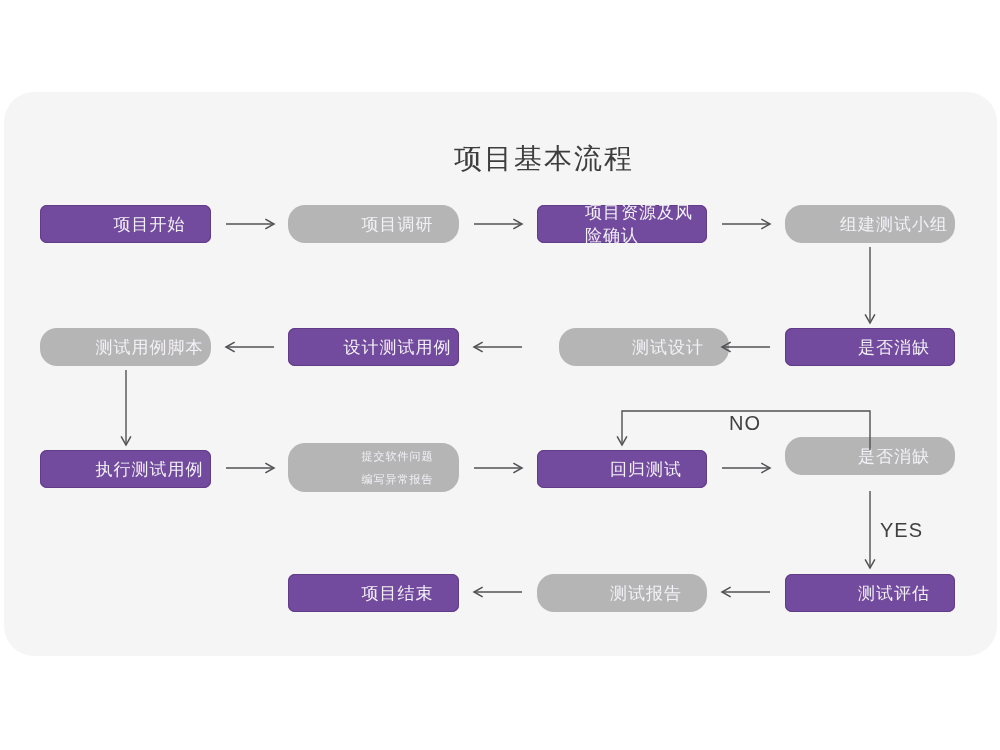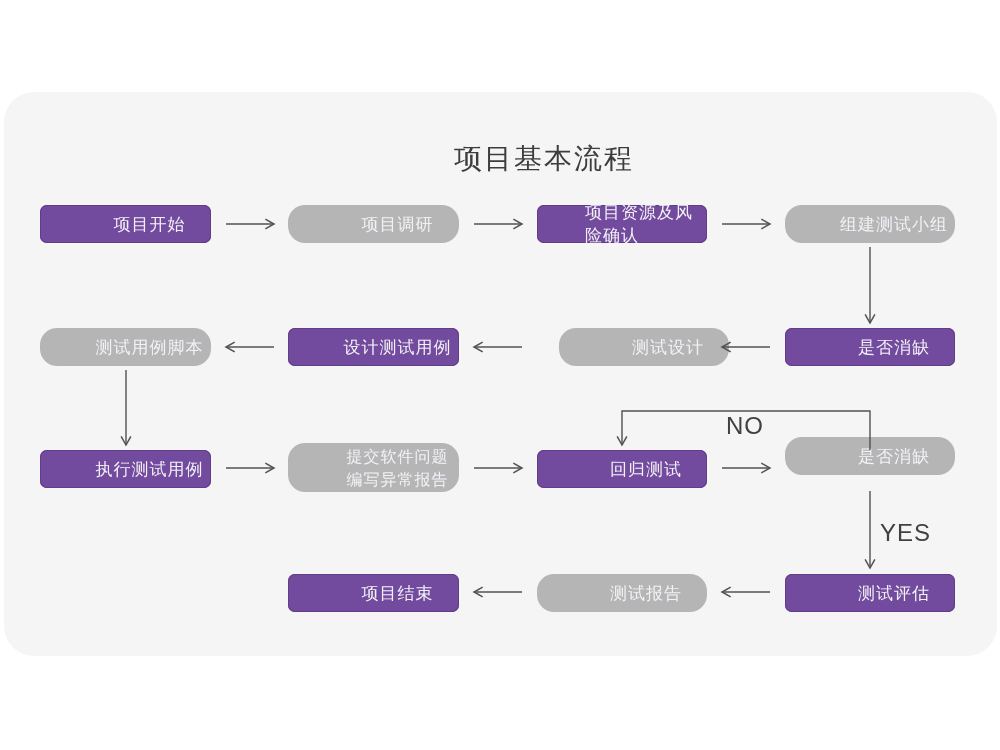--- a/index.html
+++ b/index.html
@@ -50,21 +50,21 @@
   .node.purple {
     background: var(--node-purple, #724a9e);
     box-shadow: inset 0 0 0 1px var(--node-purple-border, #613c88);
   }
   .node.gray {
     background: var(--node-gray, #b5b5b6);
     border-radius: 17px;
   }
   .node .lines {
     text-align: center;
-    font-size: 16px;
+    font-size: 11px;
     line-height: 23px;
   }
   .node .lines .line {
     display: block;
   }
   svg.connectors {
     position: absolute;
     left: 0;
     top: 0;
     width: 1000px;
@@ -76,21 +76,21 @@
     stroke: var(--arrow, #525254);
     stroke-width: 1.4;
   }
   .arrowhead-path {
     fill: none;
     stroke: var(--arrow, #525254);
     stroke-width: 1.4;
   }
   .edge-label {
     position: absolute;
-    font-size: 24px;
+    font-size: 20px;
     letter-spacing: 1px;
     color: var(--label-text, #414141);
   }
   .edge-label.no {
     left: 715px;
     top: 412px;
     width: 60px;
     text-align: center;
   }
   .edge-label.yes {

